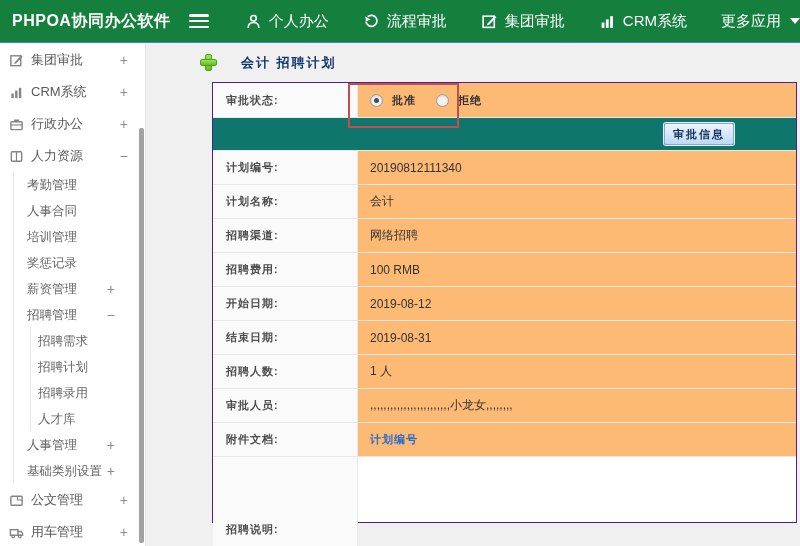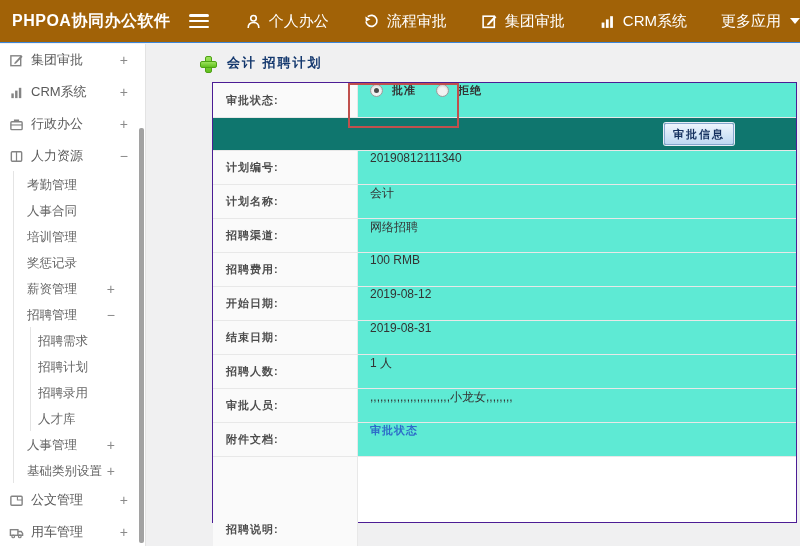--- a/index.html
+++ b/index.html
@@ -1,20 +1,20 @@
 <!DOCTYPE html>
 <html><head>
 <meta charset="utf-8">
 <style>
   * { margin:0; padding:0; box-sizing:border-box; }
   html,body { width:800px; height:546px; overflow:hidden; font-family:"Liberation Sans",sans-serif; background:#f0f0f1; }
   .stage { position:relative; width:800px; height:546px; background:#f0f0f1; }
 
   
-  .topbar { position:absolute; left:0; top:0; width:800px; height:43px; background:#a16207; border-bottom:1px solid #3c86d9; display:flex; align-items:center; color:#fff; }
+  .topbar { position:absolute; left:0; top:0; width:800px; height:43px; background:#15803d; border-bottom:1px solid #3c86d9; display:flex; align-items:center; color:#fff; }
   .brand { font-size:16px; font-weight:bold; padding-left:12px; width:192px; letter-spacing:.5px; }
   .hamburger { width:20px; height:14px; display:flex; flex-direction:column; justify-content:space-between; cursor:pointer; margin-right:8px; }
   .hamburger span { display:block; height:2.5px; background:#fff; border-radius:2px; }
   .topnav { display:flex; align-items:flex-start; gap:34px; margin-left:28px; }
   .topnav-item { display:flex; align-items:center; gap:7px; font-size:15px; cursor:pointer; white-space:nowrap; }
   .topnav-item svg { display:block; }
   .caret-down { width:0; height:0; border-left:5px solid transparent; border-right:5px solid transparent; border-top:6px solid #fff; margin-left:2px; }
 
   
   .sidebar { position:absolute; left:0; top:44px; width:146px; height:502px; background:#fff; border-right:1px solid #e3e3e3; overflow:hidden; }
@@ -23,33 +23,33 @@
   .side-item.lvl1 { height:26px; padding-left:27px; font-size:12.5px; color:#666; }
   .side-item.lvl2 { height:26px; padding-left:38px; font-size:12.5px; color:#666; }
   .side-item .sicon { width:16px; height:16px; margin-right:7px; flex:0 0 16px; display:flex; align-items:center; justify-content:center; }
   .side-item .toggle { position:absolute; right:17px; top:50%; transform:translateY(-50%); color:#8a8a8a; font-size:14px; font-weight:normal; }
   .side-item.lvl1 .toggle { right:30px; }
   .guide-line { position:absolute; width:1px; background:#e4e4e4; }
   .side-scrollbar { position:absolute; right:1px; top:84px; width:5px; height:415px; background:#a2a2a2; border-radius:2px; cursor:pointer; }
 
   
   .content { position:absolute; left:147px; top:44px; width:653px; height:502px; background:#f0f0f1; }
-  .page-title { position:absolute; left:53px; top:10px; display:flex; align-items:center; gap:12px; }
+  .page-title { position:absolute; left:53px; top:10px; display:flex; align-items:flex-start; gap:26px; }
   .plus-icon { position:relative; width:15px; height:15px; }
   .plus-icon:before, .plus-icon:after { content:""; position:absolute; background:linear-gradient(#9be25b,#62c01e); border:1px solid #4ea215; border-radius:2px; }
   .plus-icon:before { left:5px; top:0; width:5px; height:15px; }
   .plus-icon:after { left:0; top:5px; width:15px; height:5px; }
   .page-title .ttl { font-size:13px; font-weight:bold; color:#14386e; letter-spacing:2px; }
 
   
   .ftable { position:absolute; left:65px; top:38px; width:585px; border:1px solid #4c1d95; background:#fff; }
   .trow { display:flex; border-bottom:1px solid #e8e8e8; height:34px; }
   .trow:last-child { border-bottom:none; }
   .trow .tlabel { width:145px; flex:0 0 145px; background:#fafafa; border-right:1px solid #e8e8e8; display:flex; align-items:center; padding-left:13px; font-size:11px; font-weight:bold; color:#4d4d4d; letter-spacing:1px; }
-  .trow .tvalue { flex:1; display:flex; align-items:flex-start; padding-left:12px; font-size:12px; color:#333; background:#5eead4; }
+  .trow .tvalue { flex:1; display:flex; align-items:center; padding-left:12px; font-size:12px; color:#333; background:#fdba74; }
   .trow.status-row { height:35px; }
   .trow.btn-row { height:33px; background:#0f766e; position:relative; display:block; }
   .trow.tall-row { height:65px;flex-direction:column; }
   .trow.tall-row .tlabel { align-items:center; }
   .trow.tall-row .tvalue { display:block; padding-top:9px; }
   .tvalue .mline { line-height:26px; font-size:12px; color:#333; }
   .tvalue.linkval { color:#2e6cc9; font-weight:bold; font-size:11px; letter-spacing:1px; cursor:pointer; }
   .radio-group { display:flex; align-items:center; gap:20px; }
   .radio-opt { display:flex; align-items:center; gap:9px; cursor:pointer; }
   .radio-circle { width:13px; height:13px; border-radius:50%; border:1px solid #9a9a9a; background:#f2f2f2; position:relative; box-shadow:inset 0 1px 2px rgba(0,0,0,.15); }
@@ -283,21 +283,21 @@
           <div class="trow">
             <div class="tlabel">招聘人数:</div>
             <div class="tvalue">1 人</div>
           </div>
           <div class="trow">
             <div class="tlabel">审批人员:</div>
             <div class="tvalue">,,,,,,,,,,,,,,,,,,,,,,,,小龙女,,,,,,,,</div>
           </div>
           <div class="trow">
             <div class="tlabel">附件文档:</div>
-            <div class="tvalue linkval">审批状态</div>
+            <div class="tvalue linkval">计划编号</div>
           </div>
           <div class="trow tall-row">
             <div class="tlabel">招聘说明:</div>
             <div class="tvalue">
               <div class="mline">1</div>
               <div class="mline">2</div>
             </div>
           </div>
         </div>
     </div>

